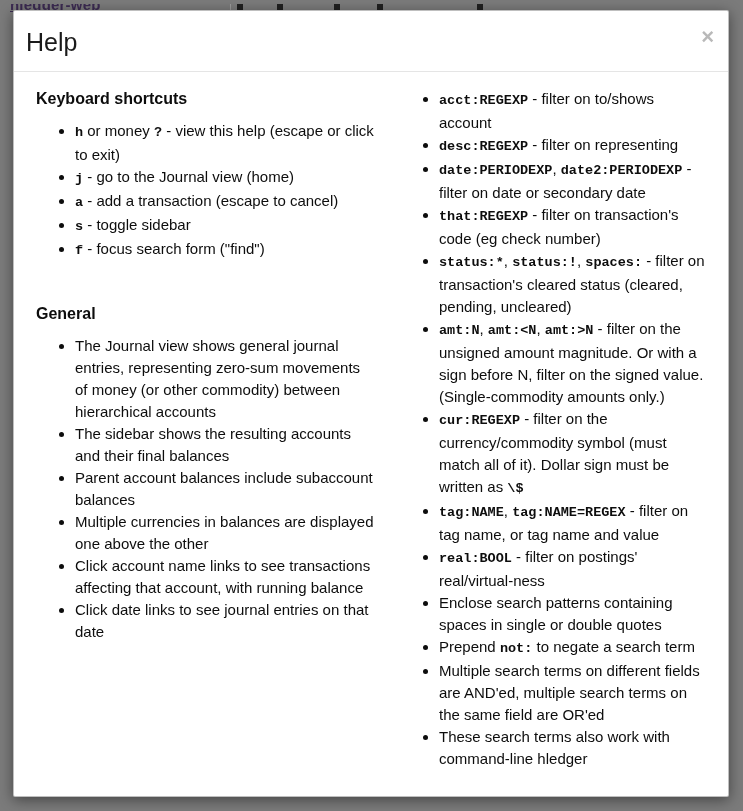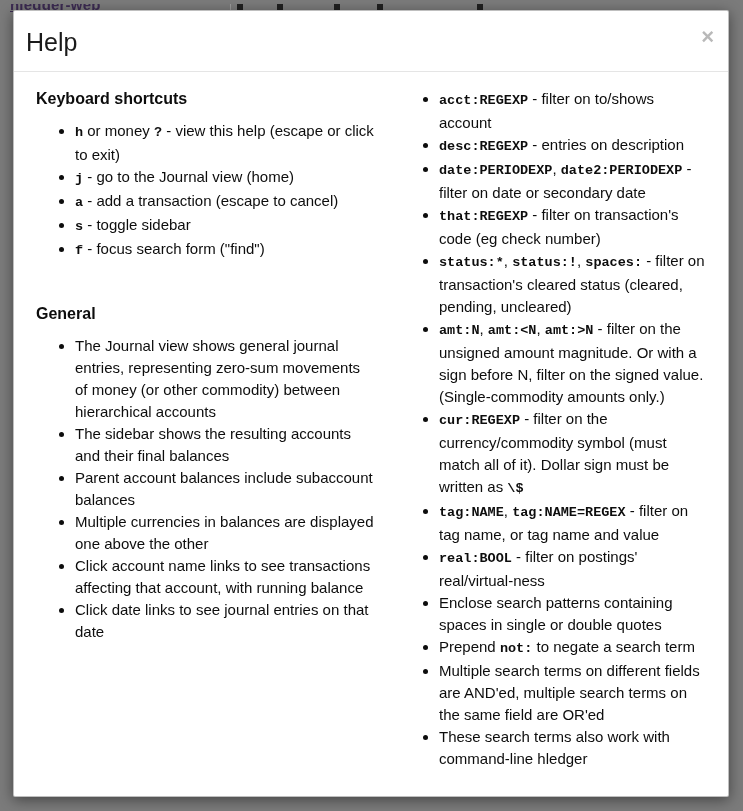--- a/index.html
+++ b/index.html
@@ -130,21 +130,21 @@
           <li><span>The sidebar shows the resulting accounts and their final balances</span></li>
           <li><span>Parent account balances include subaccount balances</span></li>
           <li><span>Multiple currencies in balances are displayed one above the other</span></li>
           <li><span>Click account name links to see transactions affecting that account, with running balance</span></li>
           <li><span>Click date links to see journal entries on that date</span></li>
         </ul>
     </div>
     <div class="col-right">
       <ul>
           <li><code>acct:REGEXP</code><span> - filter on to/shows account</span></li>
-          <li><code>desc:REGEXP</code><span> - entries on description</span></li>
+          <li><code>desc:REGEXP</code><span> - filter on representing</span></li>
           <li><code>date:PERIODEXP</code><span>, </span><code>date2:PERIODEXP</code><span> - filter on date or secondary date</span></li>
           <li><code>that:REGEXP</code><span> - filter on transaction's code (eg check number)</span></li>
           <li><code>status:*</code><span>, </span><code>status:!</code><span>, </span><code>spaces:</code><span> - filter on transaction's cleared status (cleared, pending, uncleared)</span></li>
           <li><code>amt:N</code><span>, </span><code>amt:&lt;N</code><span>, </span><code>amt:&gt;N</code><span> - filter on the unsigned amount magnitude. Or with a sign before N, filter on the signed value. (Single-commodity amounts only.)</span></li>
           <li><code>cur:REGEXP</code><span> - filter on the currency/commodity symbol (must match all of it). Dollar sign must be written as </span><code>\$</code></li>
           <li><code>tag:NAME</code><span>, </span><code>tag:NAME=REGEX</code><span> - filter on tag name, or tag name and value</span></li>
           <li><code>real:BOOL</code><span> - filter on postings' real/virtual-ness</span></li>
           <li><span>Enclose search patterns containing spaces in single or double quotes</span></li>
           <li><span>Prepend </span><code>not:</code><span> to negate a search term</span></li>
           <li><span>Multiple search terms on different fields are AND'ed, multiple search terms on the same field are OR'ed</span></li>

